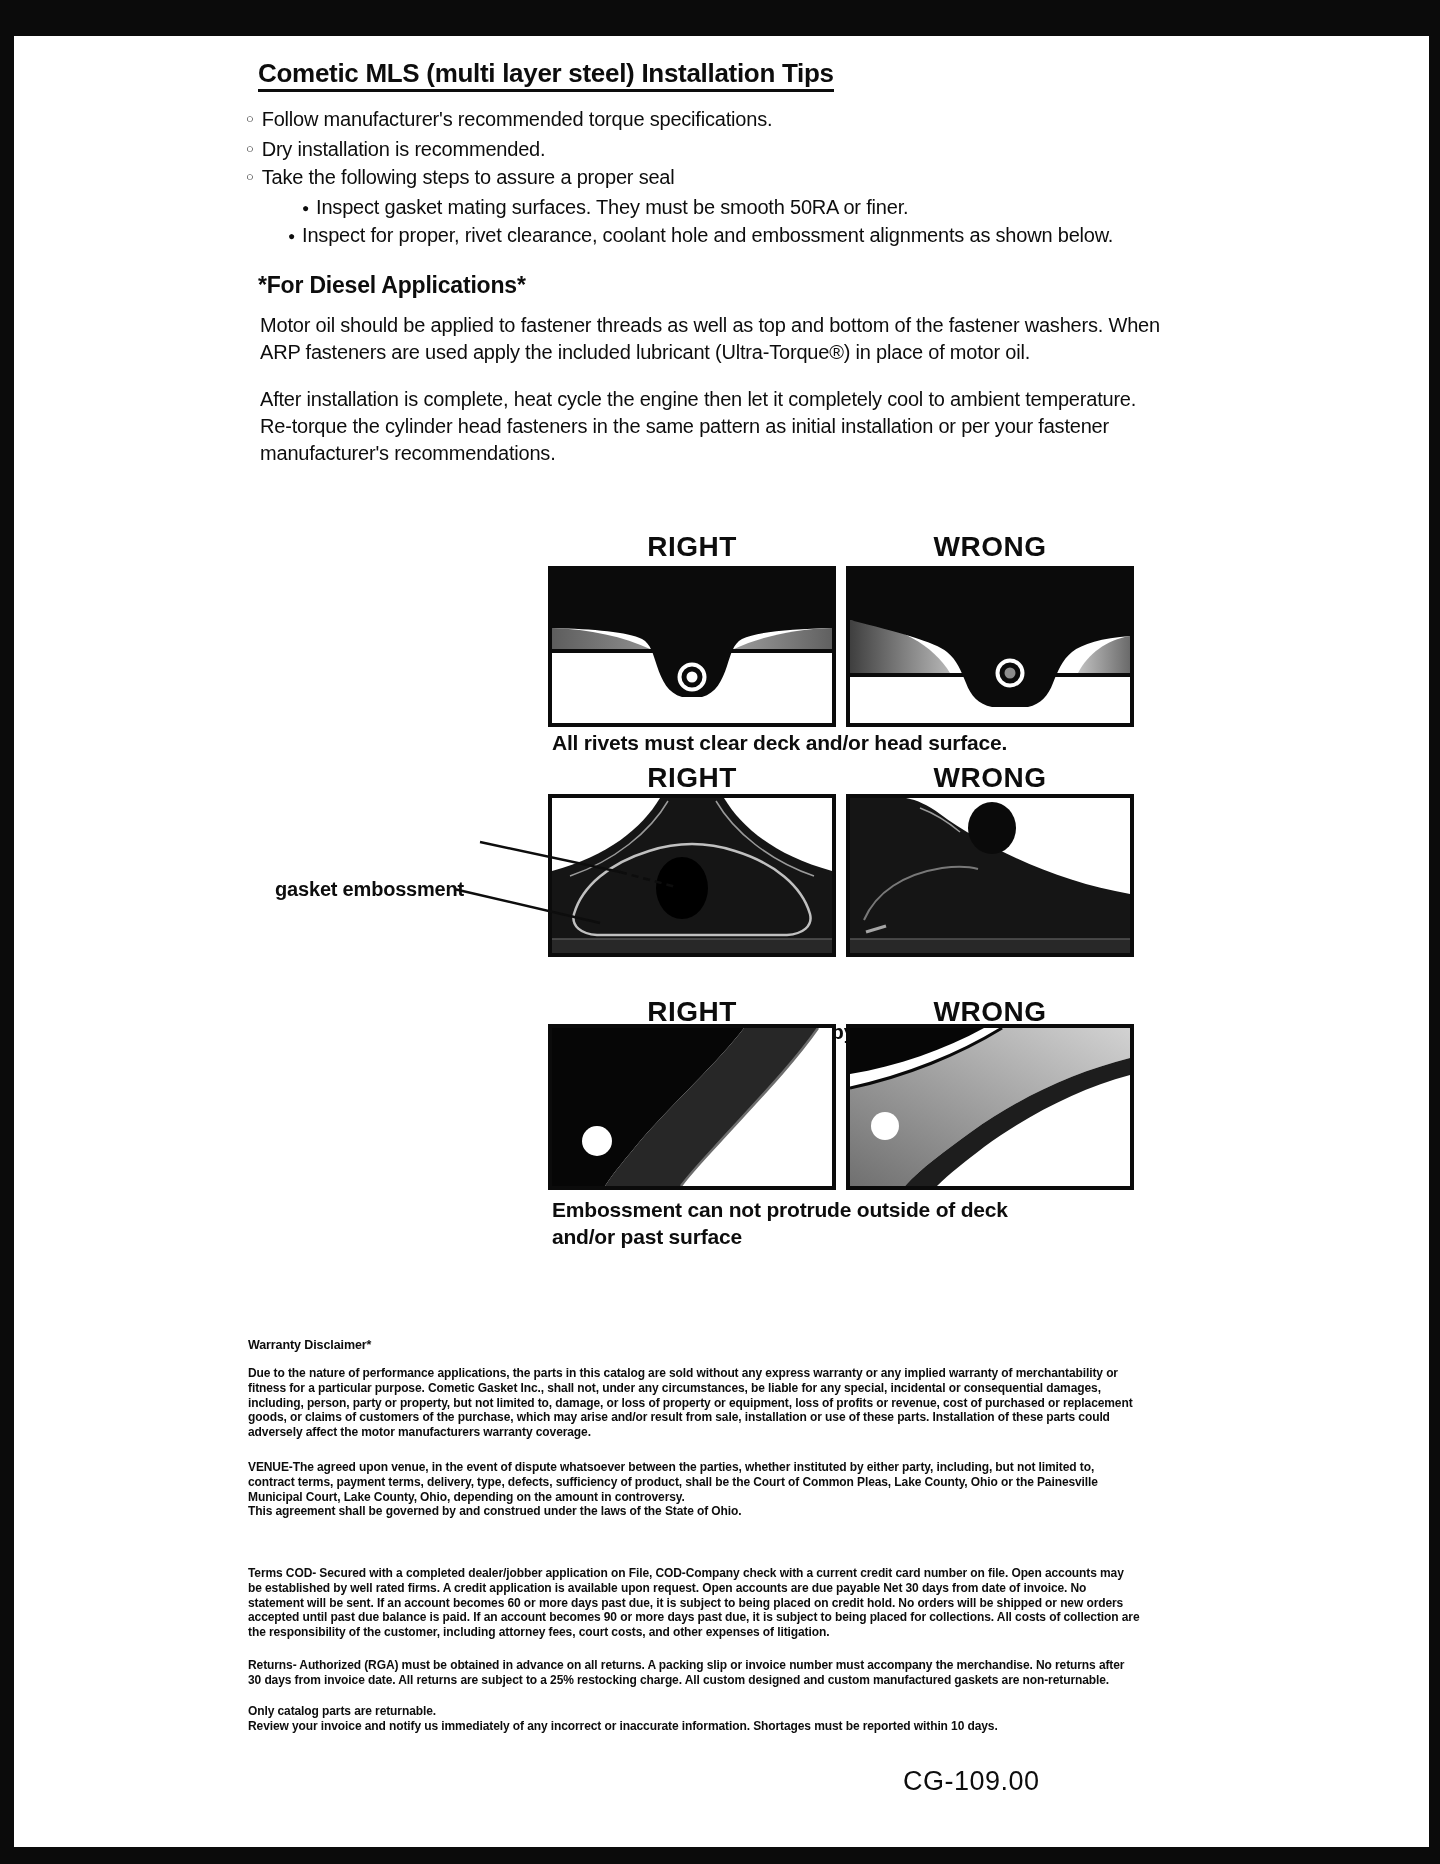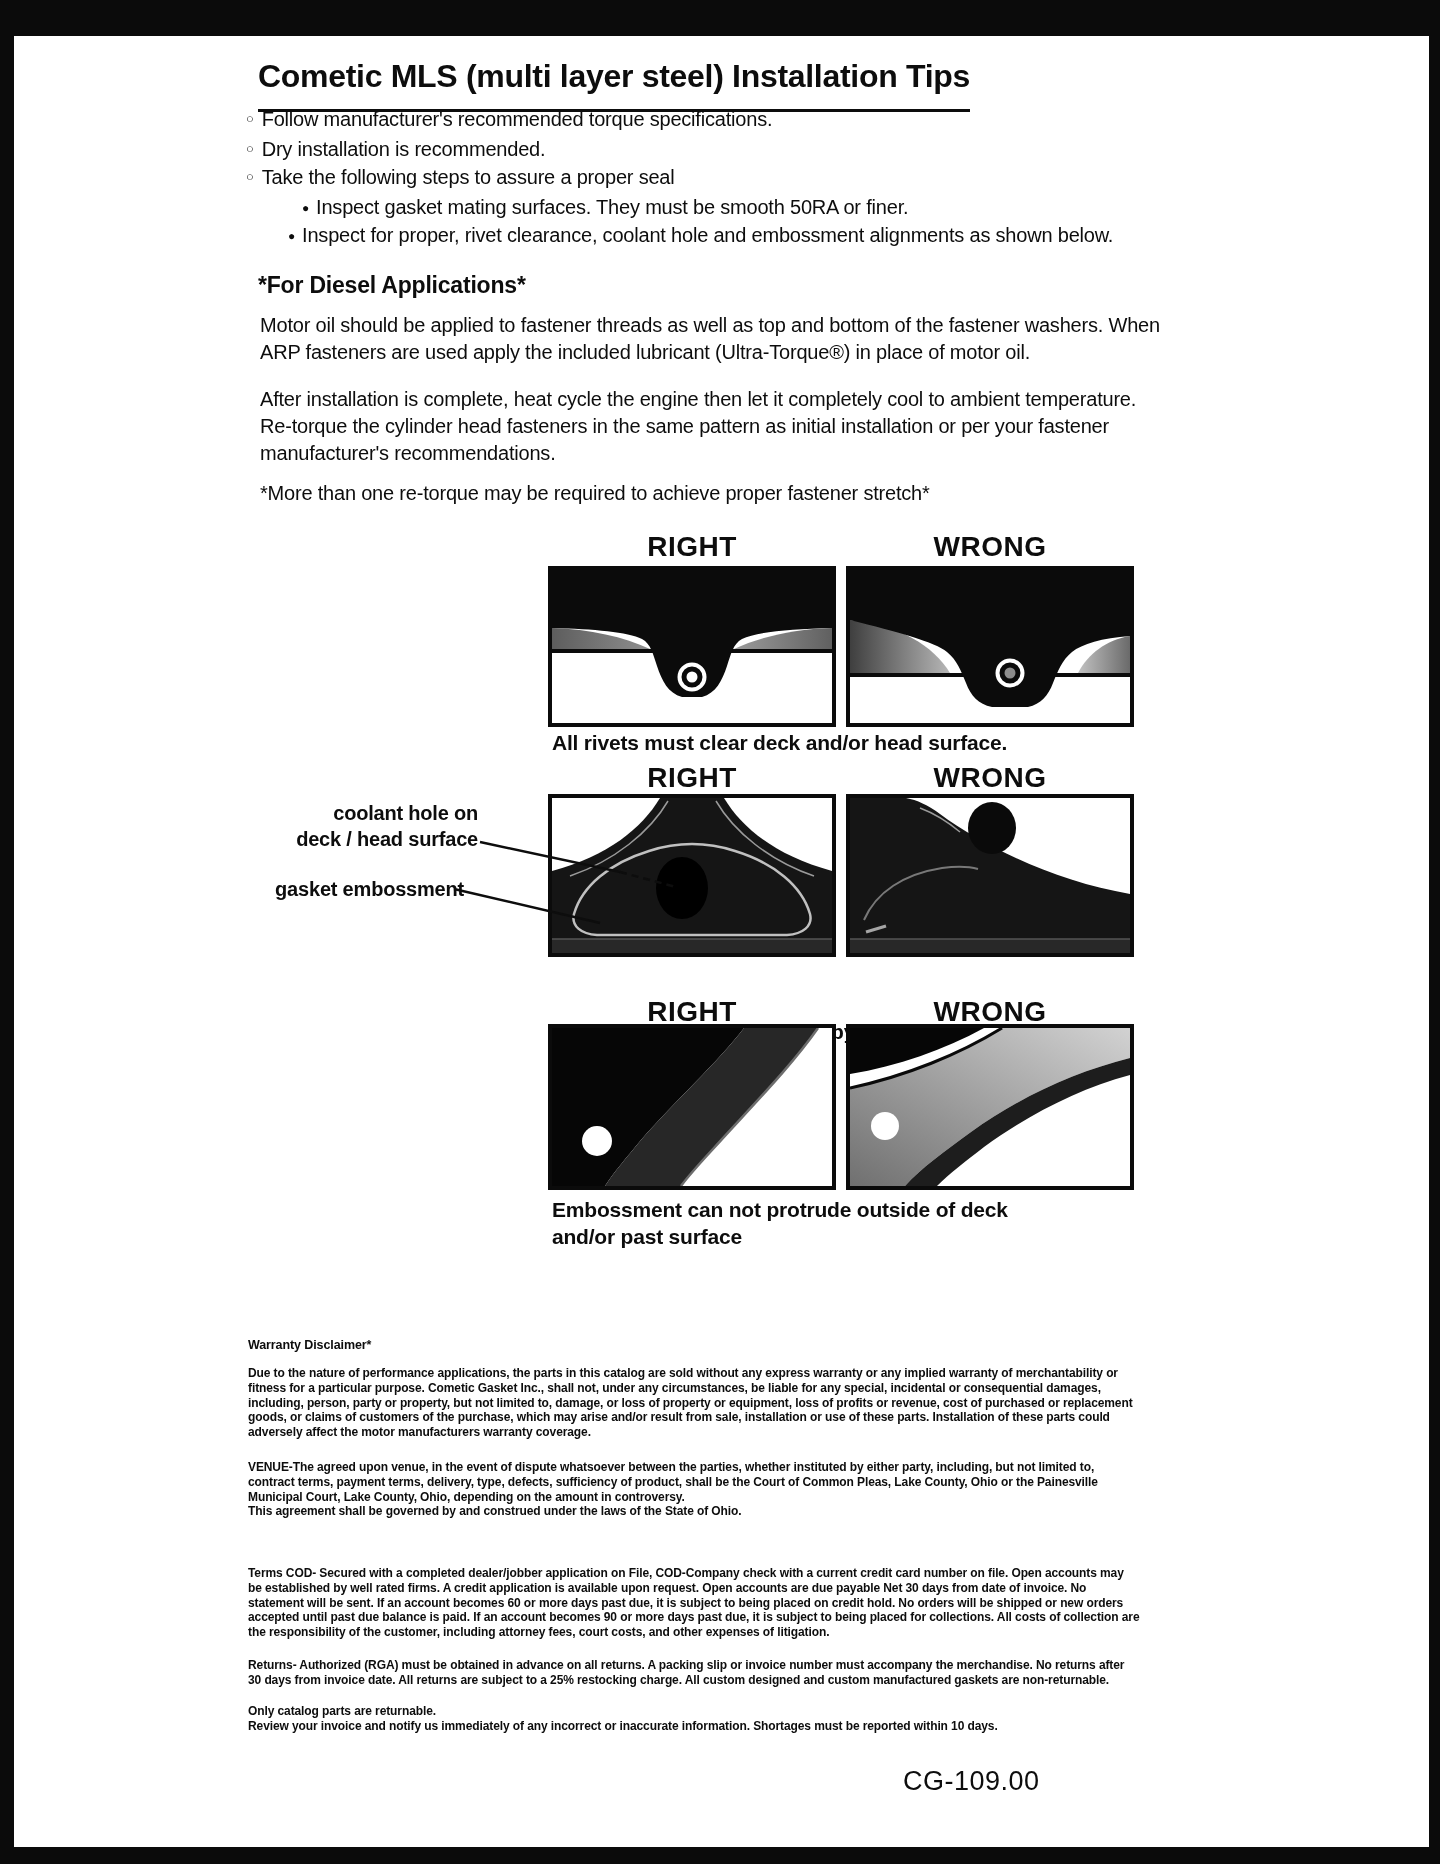--- a/index.html
+++ b/index.html
@@ -3,22 +3,22 @@
 <meta charset="utf-8">
 <style>
   html,body{margin:0;padding:0;background:#ffffff;}
   .page{
     position:relative;width:1440px;height:1864px;background:#ffffff;
     font-family:"Liberation Sans",sans-serif;color:#0d0d0d;overflow:hidden;
   }
   .abs{position:absolute;}
   .edge{position:absolute;background:#0b0b0b;}
   .title{
-    font-size:32px;font-weight:700;letter-spacing:-0.3px;
-    border-bottom:3px solid #0d0d0d;padding-bottom:14px;display:inline-block;
+    font-size:26px;font-weight:700;letter-spacing:-0.3px;
+    border-bottom:3px solid #0d0d0d;padding-bottom:0;display:inline-block;
   }
   .bullet-line{position:absolute;font-size:20px;letter-spacing:-0.2px;white-space:nowrap;}
   .b-marker{font-size:13px;vertical-align:3px;margin-right:8px;}
   .s-marker{font-size:12px;vertical-align:2px;margin-right:7px;}
   .h2{position:absolute;font-size:23px;font-weight:700;letter-spacing:-0.2px;margin:0;}
   .para{position:absolute;font-size:20px;line-height:27px;letter-spacing:-0.2px;margin:0;width:905px;}
   .note{position:absolute;font-size:20px;letter-spacing:-0.2px;margin:0;white-space:nowrap;}
   .fig-label{position:absolute;width:288px;text-align:center;font-size:28px;font-weight:700;letter-spacing:0.5px;}
   .panel{position:absolute;border:4px solid #0b0b0b;line-height:0;background:#fff;}
   .caption{position:absolute;font-size:21px;font-weight:700;letter-spacing:-0.2px;margin:0;}
@@ -57,21 +57,20 @@
   <div class="bullet-line" style="left:302px;top:196px;">
     <span class="s-marker">●</span><span>Inspect gasket mating surfaces.  They must be smooth 50RA or finer.</span>
   </div>
   <div class="bullet-line" style="left:288px;top:224px;">
     <span class="s-marker">●</span><span>Inspect for proper, rivet clearance, coolant hole and embossment alignments as shown below.</span>
   </div>
 
   <h2 class="h2" style="left:258px;top:272px;">*For Diesel Applications*</h2>
   <p class="para" style="left:260px;top:312px;">Motor oil should be applied to fastener threads as well as top and bottom of the fastener washers. When ARP fasteners are used apply the included lubricant (Ultra-Torque®) in place of motor oil.</p>
   <p class="para" style="left:260px;top:386px;">After installation is complete, heat cycle the engine then let it completely cool to ambient temperature. Re-torque the cylinder head fasteners in the same pattern as initial installation or per your fastener manufacturer's recommendations.</p>
-  <p class="note" style="left:260px;top:482px;">*More than one re-torque may be required to achieve proper fastener stretch*</p>
 
   <div class="fig-label" style="left:548px;top:531px;">RIGHT</div>
   <div class="fig-label" style="left:846px;top:531px;">WRONG</div>
 
   <div class="panel" style="left:548px;top:566px;">
     <svg width="280" height="153" viewBox="0 0 280 153">
       <defs>
         <linearGradient id="f1wl" x1="0" y1="0" x2="1" y2="0">
             <stop offset="0" stop-color="#5d5d5d"></stop>
             <stop offset="1" stop-color="#8f8f8f"></stop>
@@ -111,22 +110,20 @@
       <circle cx="160" cy="103" r="12.5" fill="none" stroke="#ffffff" stroke-width="4"></circle>
       <circle cx="160" cy="103" r="5.5" fill="#8d8d8d"></circle>
     </svg>
   </div>
 
   <p class="caption" style="left:552px;top:731px;">All rivets must clear deck and/or head surface.</p>
 
   <div class="fig-label" style="left:548px;top:762px;">RIGHT</div>
   <div class="fig-label" style="left:846px;top:762px;">WRONG</div>
 
-  <div class="annot preline" style="left:230px;top:800px;width:248px;">coolant hole on
-deck / head surface</div>
   <div class="annot" style="left:212px;top:876px;width:252px;">gasket embossment</div>
 
   <div class="panel" style="left:548px;top:794px;">
     <svg width="280" height="155" viewBox="0 0 280 155">
       <rect width="280" height="155" fill="#151515"></rect>
       <rect y="141" width="280" height="14" fill="#282828"></rect>
       <line x1="0" y1="141" x2="280" y2="141" stroke="#555555" stroke-width="1.5"></line>
       <path d="M0,0 H108 C90,30 56,58 0,73 Z" fill="#ffffff"></path>
       <path d="M280,0 H172 C190,30 224,58 280,73 Z" fill="#ffffff"></path>
       <path d="M116,3 C98,34 62,63 18,78" stroke="#9a9a9a" stroke-width="1.5" fill="none"></path>

